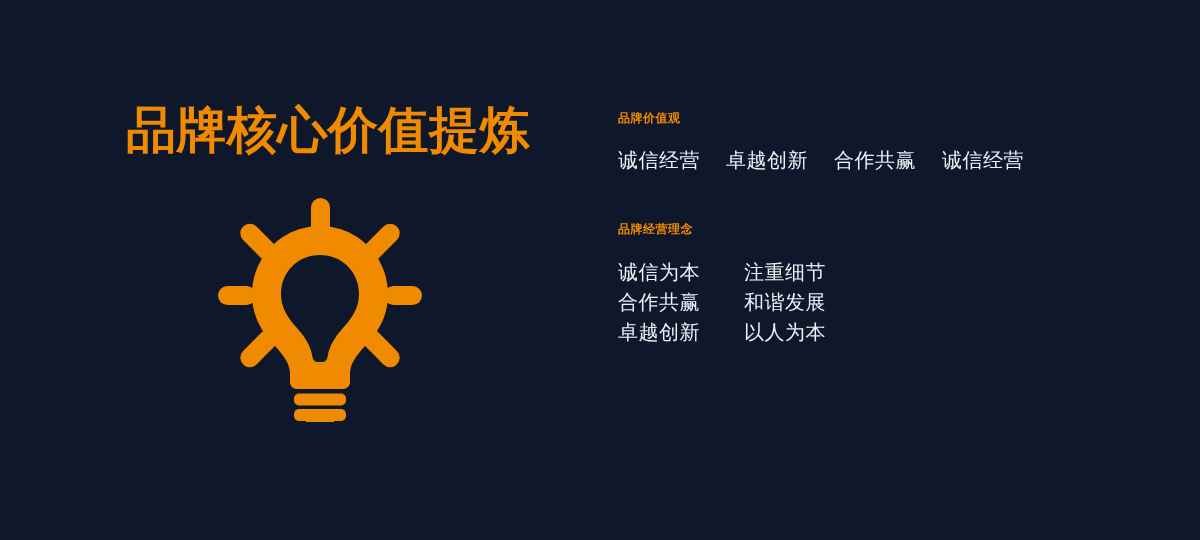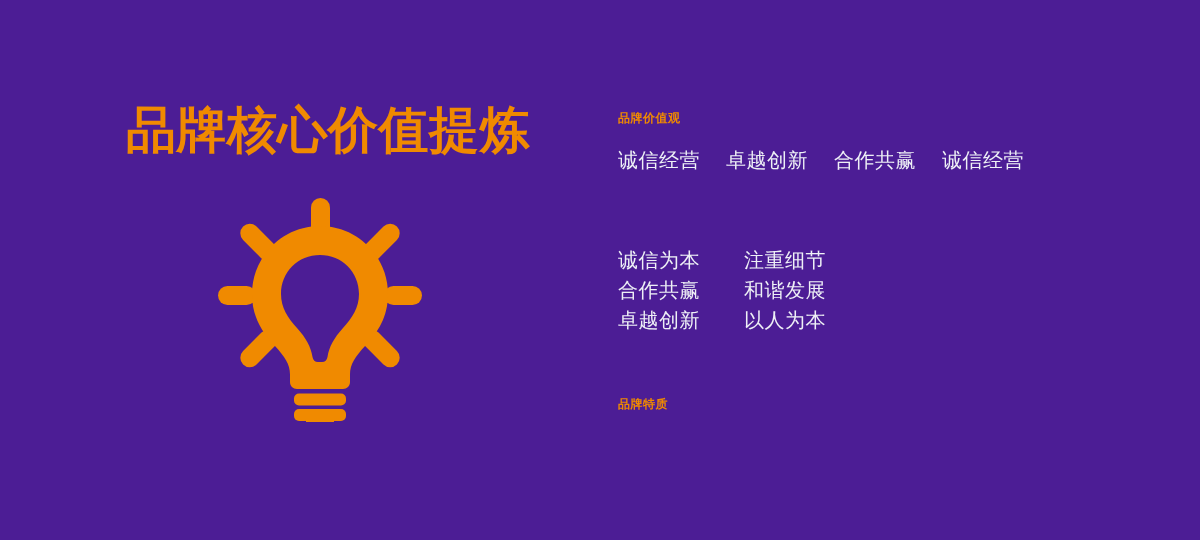--- a/index.html
+++ b/index.html
@@ -9,21 +9,21 @@
   body {
     width: 1200px;
     height: 540px;
     overflow: hidden;
     font-family: "Liberation Sans", "DejaVu Sans", sans-serif;
   }
   #slide {
     position: relative;
     width: 1200px;
     height: 540px;
-    background: #4c1d95;
+    background: #0f172a;
     overflow: hidden;
   }
 
   
   #left-panel {
     position: absolute;
     left: 0;
     top: 0;
     width: 600px;
     height: 540px;
@@ -184,34 +184,34 @@
       <div class="section-title">品牌价值观</div>
       <div class="item-row" id="values-row">
         <span class="item">诚信经营</span>
         <span class="item">卓越创新</span>
         <span class="item">合作共赢</span>
         <span class="item">诚信经营</span>
       </div>
     </div>
 
     <div class="section" id="section-philosophy">
+      <div class="section-title">品牌经营理念</div>
       <div id="philosophy-rows">
         <div class="phil-row">
           <span class="item phil-col-a">诚信为本</span>
           <span class="item phil-col-b">注重细节</span>
         </div>
         <div class="phil-row">
           <span class="item phil-col-a">合作共赢</span>
           <span class="item phil-col-b">和谐发展</span>
         </div>
         <div class="phil-row">
           <span class="item phil-col-a">卓越创新</span>
           <span class="item phil-col-b">以人为本</span>
         </div>
       </div>
     </div>
 
     <div class="section" id="section-traits">
-      <div class="section-title">品牌特质</div>
     </div>
 
   </div>
 </div>
 
 </body></html>

